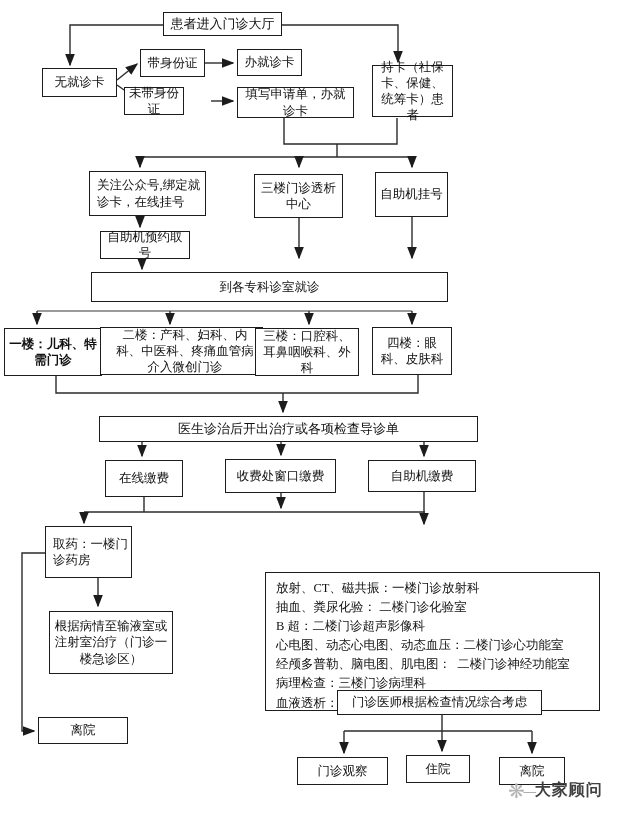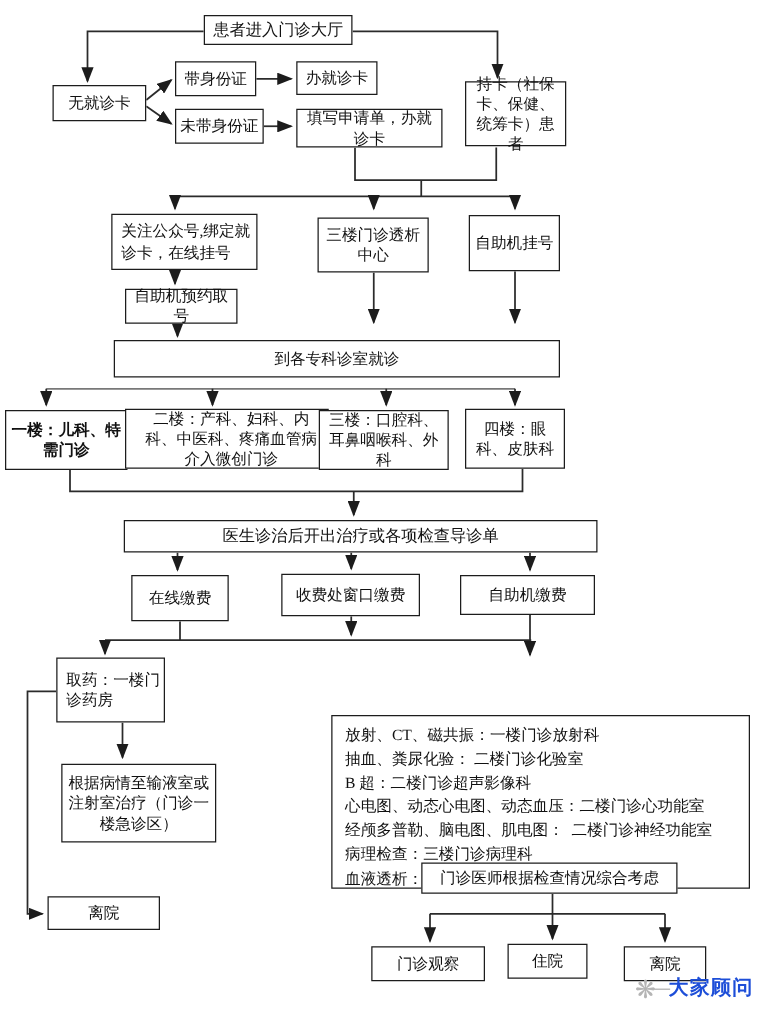--- a/index.html
+++ b/index.html
@@ -56,21 +56,21 @@
     margin-right:-2px;
   }
   #watermark .dash{
     font-size:14px;
     color:#b0b0b0;
     letter-spacing:-2px;
   }
   #watermark .wm-text{
     font-size:16px;
     font-weight:bold;
-    color:#1d4ed8;
+    color:#404040;
     letter-spacing:1px;
   }
 </style>
 </head>
 <body>
 
 <div id="canvas">
 
   <svg id="connectors" viewBox="0 0 625 816" xmlns="http://www.w3.org/2000/svg">
     <defs>
@@ -131,21 +131,21 @@
       <line x1="442" y1="731" x2="442" y2="751" marker-end="url(#ah)"></line>
       <line x1="532" y1="731" x2="532" y2="753" marker-end="url(#ah)"></line>
     </g>
   </svg>
 
   <div class="node big" style="left:163px;top:12px;width:119px;height:24px;">患者进入门诊大厅</div>
 
   <div class="node" style="left:42px;top:68px;width:75px;height:29px;">无就诊卡</div>
   <div class="node" style="left:140px;top:49px;width:65px;height:28px;text-align:right;">带身份证</div>
   <div class="node" style="left:237px;top:49px;width:65px;height:27px;">办就诊卡</div>
-  <div class="node" style="left:140px;top:87px;width:71px;height:28px;">未带身份证</div>
+  <div class="node" style="left:124px;top:87px;width:60px;height:28px;">未带身份证</div>
   <div class="node" style="left:237px;top:87px;width:117px;height:31px;">填写申请单，办就诊卡</div>
   <div class="node" style="left:372px;top:65px;width:81px;height:52px;">持卡（社保卡、保健、统筹卡）患者</div>
 
   <div class="node align-left" style="left:89px;top:171px;width:117px;height:45px;">关注公众号,绑定就诊卡，在线挂号</div>
   <div class="node" style="left:254px;top:174px;width:89px;height:44px;">三楼门诊透析中心</div>
   <div class="node" style="left:375px;top:172px;width:73px;height:45px;">自助机挂号</div>
   <div class="node" style="left:100px;top:231px;width:90px;height:28px;">自助机预约取号</div>
 
   <div class="node" style="left:91px;top:272px;width:357px;height:30px;">到各专科诊室就诊</div>
 

